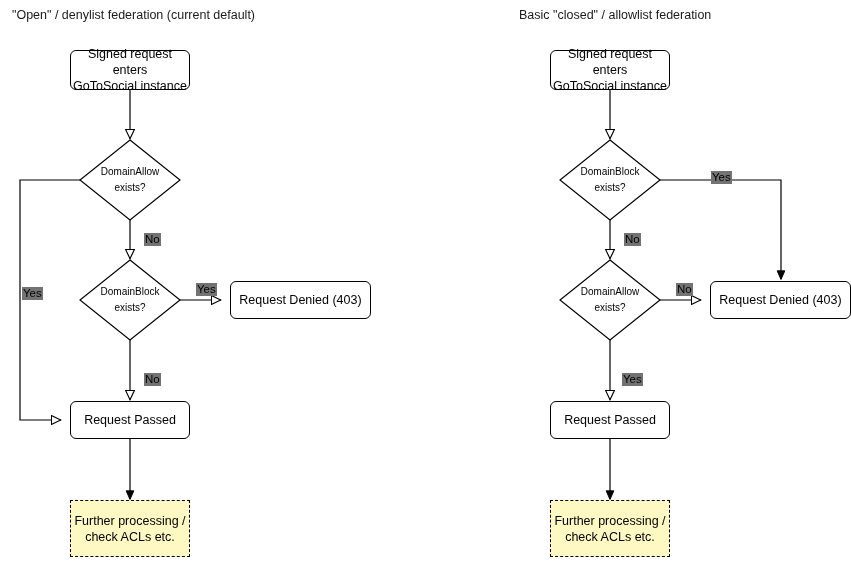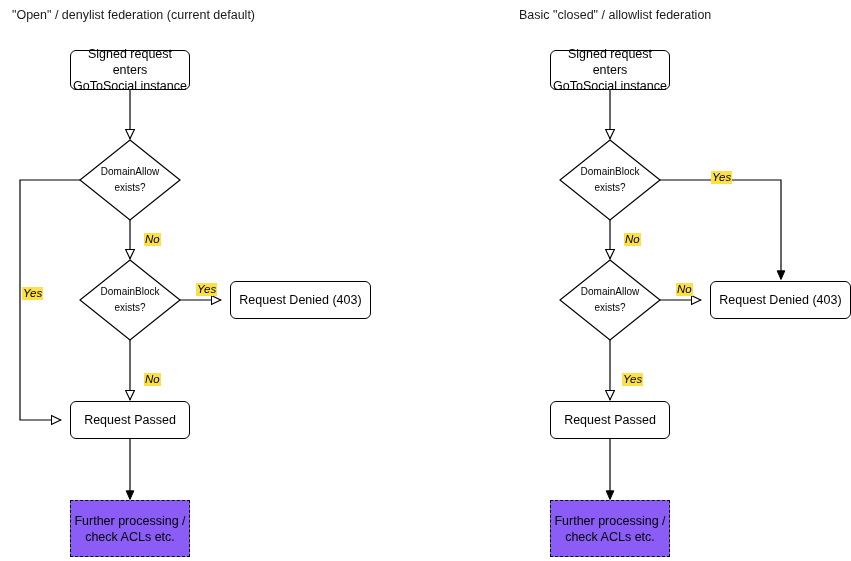--- a/index.html
+++ b/index.html
@@ -47,21 +47,21 @@
     line-height: 16px;
     color: #000000;
     white-space: pre-line;
   }
   
   .node-dashed {
     position: absolute;
     box-sizing: border-box;
     border: 1.3px dashed #000000;
     border-radius: 0;
-    background: #8b5cf6;
+    background: #fef9c3;
     display: flex;
     align-items: center;
     justify-content: center;
     text-align: center;
     font-size: 12.5px;
     line-height: 16px;
     color: #000000;
     white-space: pre-line;
   }
   
@@ -76,24 +76,23 @@
     line-height: 16px;
     color: #000000;
     white-space: pre-line;
     background: transparent;
   }
   .edge-label {
     position: absolute;
     font-size: 11.5px;
     line-height: 13px;
     color: #000000;
-    background: #fde047;
+    background: #737373;
     padding: 0 1px;
     white-space: nowrap;
-    font-style: italic;
   }
 </style>
 </head>
 <body>
 
 <svg id="canvas" viewBox="0 0 851 561" xmlns="http://www.w3.org/2000/svg">
   <defs>
     <marker id="openArrow" viewBox="0 0 10 10" refX="9.5" refY="5" markerWidth="9" markerHeight="9" orient="auto-start-reverse">
       <path d="M 0.6 0.9 L 9.2 5 L 0.6 9.1 z" fill="#ffffff" stroke="#000000" stroke-width="1.1"></path>
     </marker>

